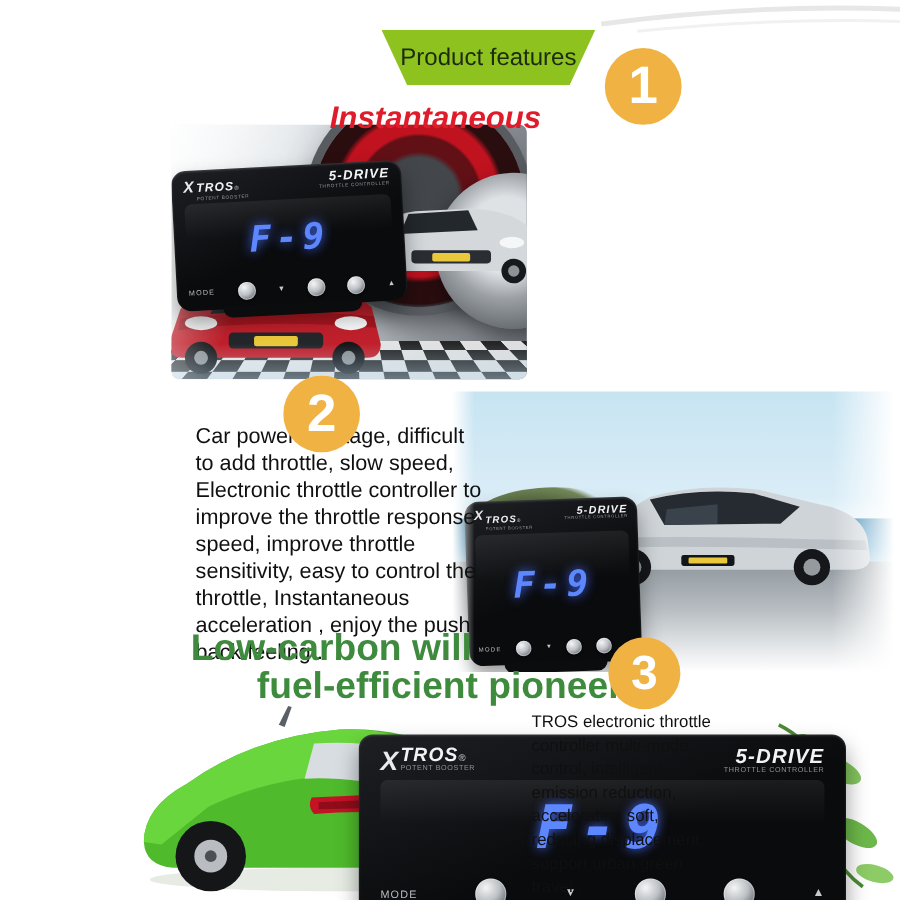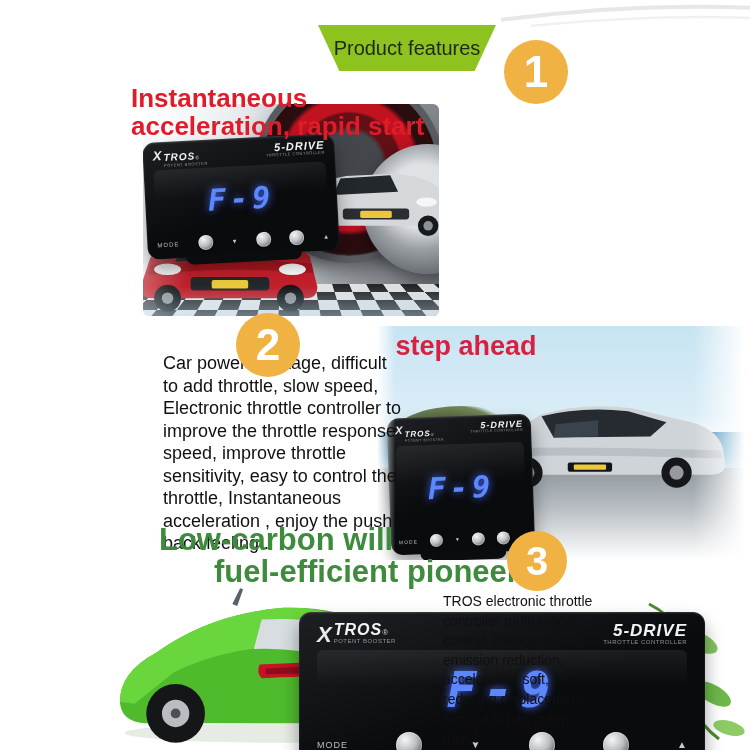--- a/index.html
+++ b/index.html
@@ -17,22 +17,22 @@
 
   
   .badge{position:absolute;width:64px;height:64px;border-radius:50%;background:#f0b343;color:#fff;
          font-size:44px;font-weight:bold;display:flex;align-items:center;justify-content:center;
          z-index:8;line-height:1;}
   .badge1{left:473px;top:40px;}
   .badge2{left:205px;top:313px;}
   .badge3{left:476px;top:531px;width:60px;height:60px;font-size:40px;}
 
   
-  .h-red{position:absolute;left:100px;top:84px;width:320px;text-align:left;color:#e01b2a;
-         font-weight:bold;font-size:26px;line-height:28px;z-index:7;}
+  .h-red{position:absolute;left:100px;top:84px;width:320px;text-align:right;color:#e01b2a;
+         font-weight:bold;font-size:26px;line-height:28px;z-index:7;font-style:italic;}
   .h-pink{position:absolute;left:346px;top:330px;width:178px;text-align:center;color:#d62240;
           font-weight:bold;font-size:27px;line-height:32px;z-index:7;}
   .h-green{position:absolute;color:#3e8b3e;font-weight:bold;font-size:31px;line-height:32px;z-index:7;}
   .h-green.l1{left:128px;top:524px;}
   .h-green.l2{left:183px;top:556px;}
 
   
   .para{position:absolute;white-space:pre-line;z-index:6;}
   .p1{left:405px;top:96px;width:290px;font-family:"Liberation Mono", monospace;
       font-size:15px;line-height:21.5px;color:#1a1a1a;}
@@ -138,21 +138,20 @@
   <div class="ribbon">
     <span>Product features</span>
   </div>
 
   <div class="badge badge1">1</div>
   <div class="badge badge2">2</div>
   <div class="badge badge3">3</div>
 
   <div class="h-red">
     <div>Instantaneous</div>
-    <div>acceleration, rapid start</div>
   </div>
 
   <div class="photo1">
     <div class="gauge-big"></div>
     <div class="gauge-side"></div>
     <div class="checker"></div>
 
     <svg class="car-silver" viewBox="0 0 200 110">
       <path d="M10,85 L18,55 Q30,38 62,33 L122,30 Q162,32 182,50 L192,85 Q192,96 180,96 L22,96 Q10,96 10,85 Z" fill="#d4d8db"></path>
       <path d="M55,36 L118,32 L128,53 L46,57 Z" fill="#23282d"></path>
@@ -212,21 +211,20 @@
   <div class="para p2">Car power shortage, difficult
 to add throttle, slow speed,
 Electronic throttle controller to
 improve the throttle response
 speed, improve throttle
 sensitivity, easy to control the
 throttle, Instantaneous
 acceleration , enjoy the push
 back feeling .</div>
   <div class="h-pink">
-    <div>step ahead</div>
   </div>
 
   <div class="photo2">
     <div class="cliff"></div>
     <div class="sea"></div>
     <div class="road"></div>
 
     <svg class="car-sedan" viewBox="0 0 260 110">
       <path d="M8,72 Q10,56 42,48 L72,30 Q112,18 162,24 L212,36 Q246,42 252,64 L254,80 Q254,90 240,90 L22,90 Q8,88 8,72 Z" fill="#cfd4d8"></path>
       <path d="M72,32 Q112,22 158,27 L196,38 L180,52 L84,53 Z" fill="#252b31"></path>

